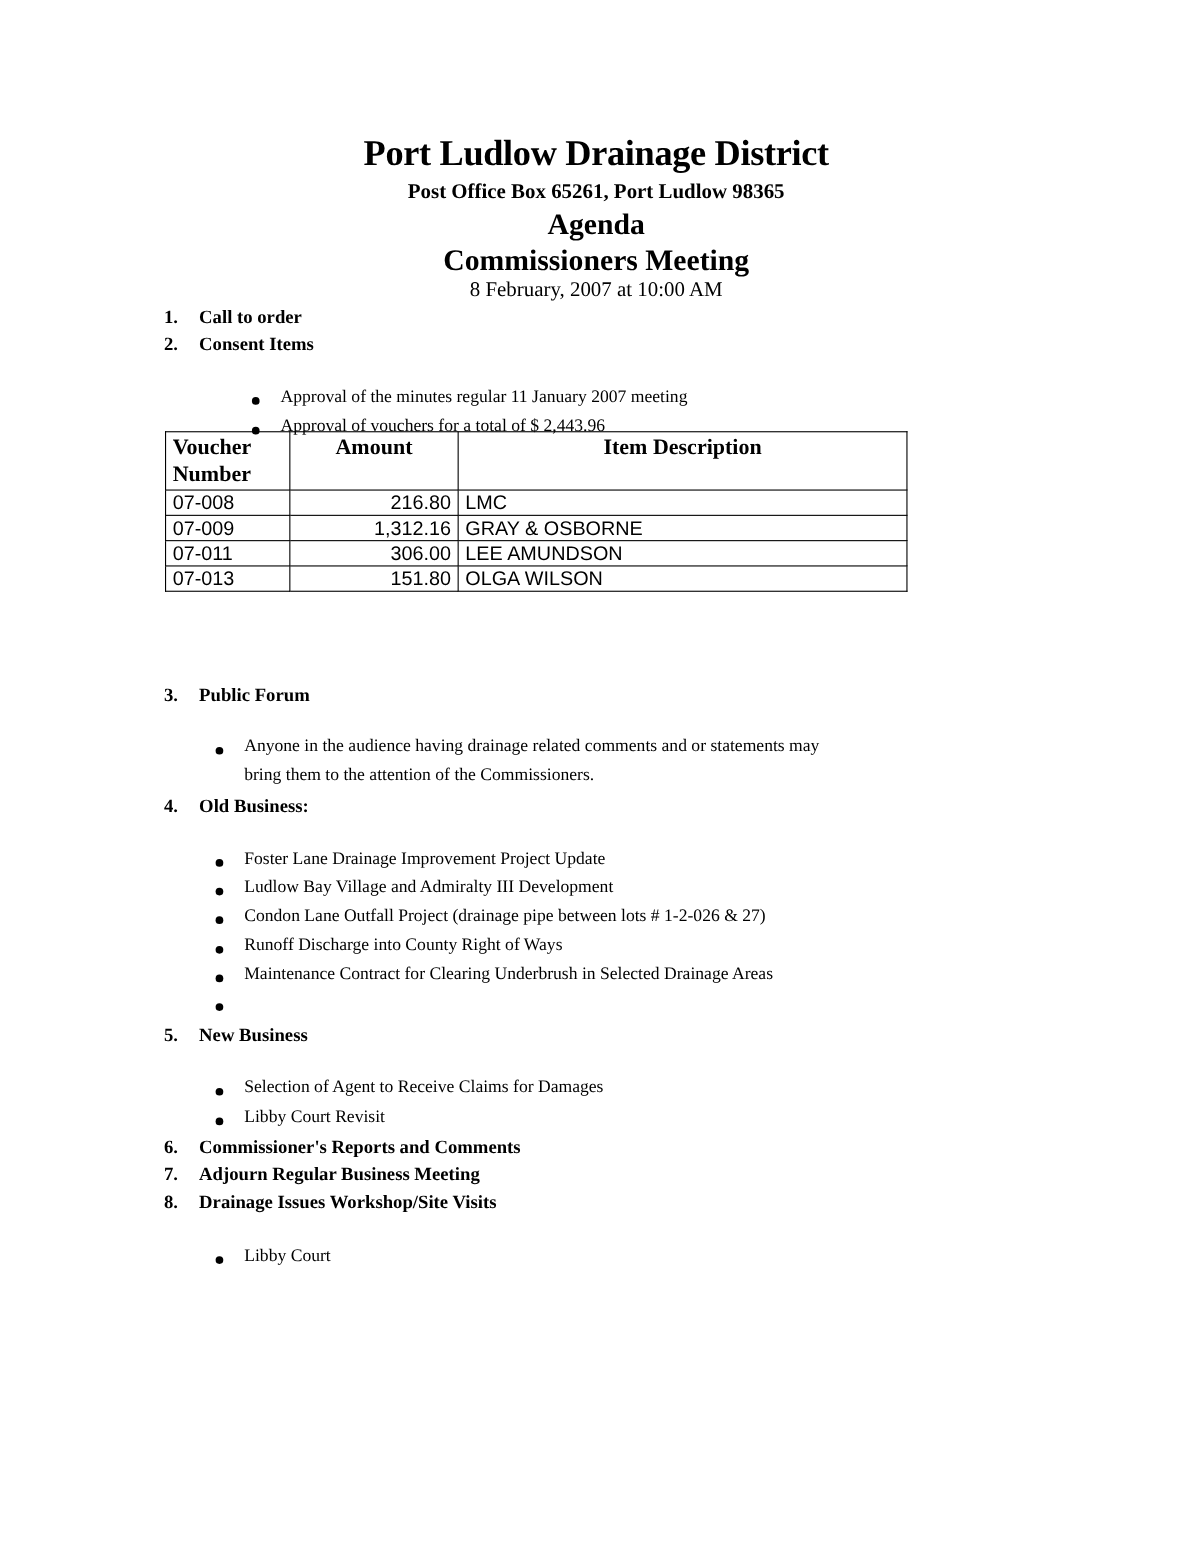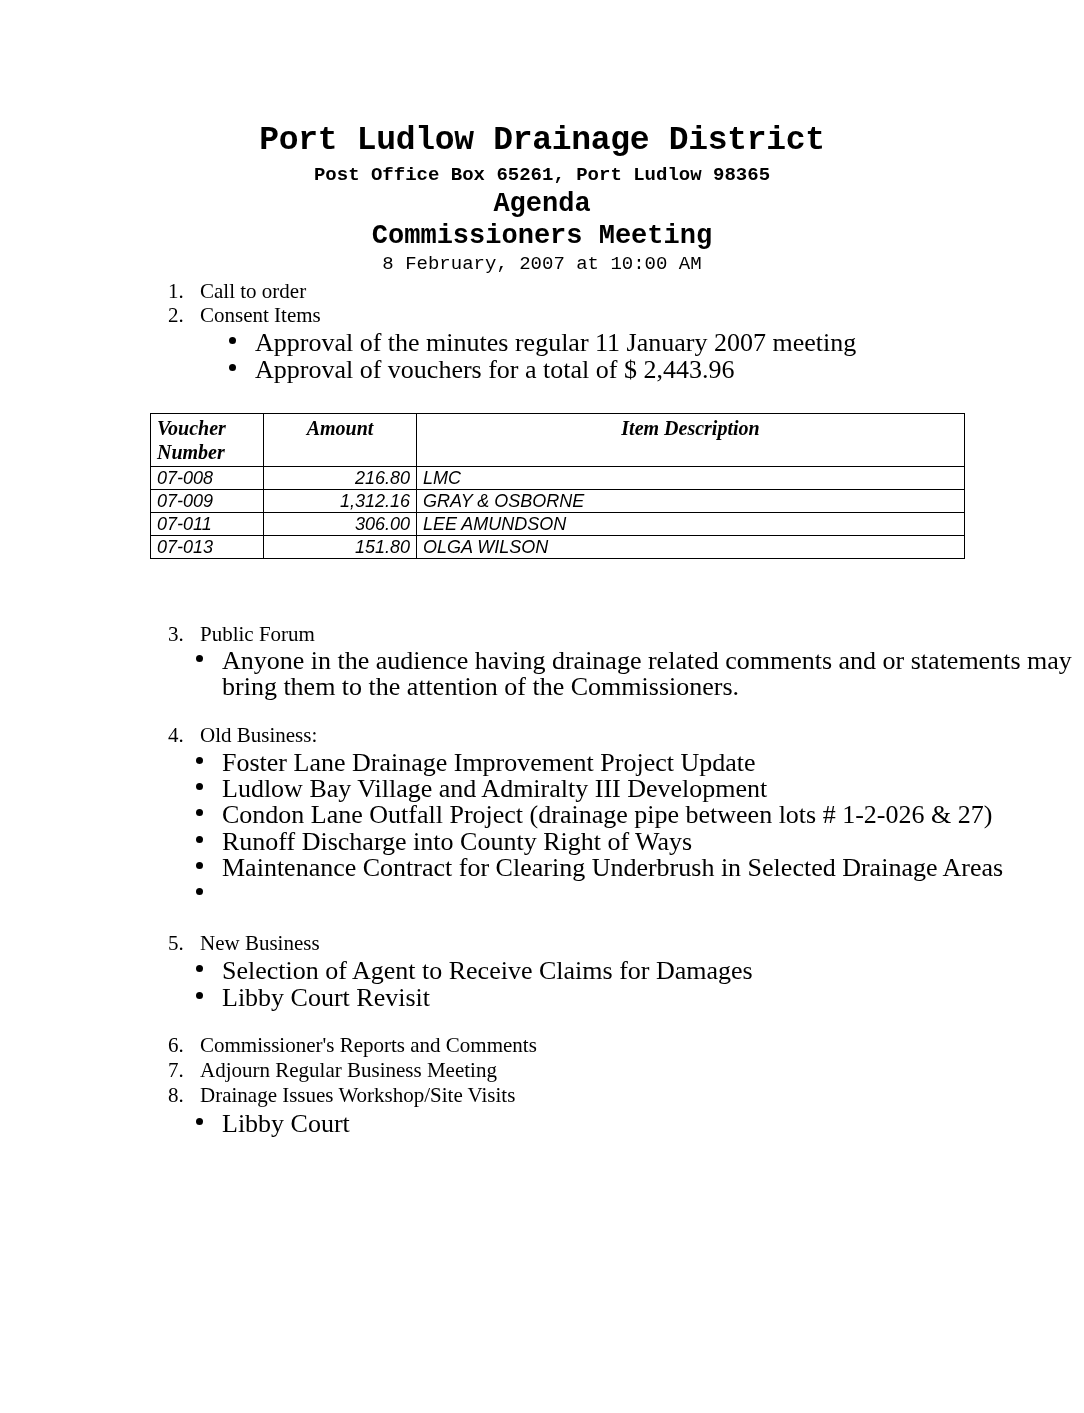--- a/index.html
+++ b/index.html
@@ -1,36 +1,35 @@
 <!DOCTYPE html>
 <html><head>
 <meta charset="utf-8">
 <style>
   html, body { margin: 0; padding: 0; background: #ffffff; }
   body {
     width: 1084px; height: 1413px; position: relative; overflow: hidden;
     font-family: "Liberation Serif", "DejaVu Serif", serif; color: #000;
   }
-  .center { position: absolute; left: 0; width: 1084px; text-align: center; font-family: Liberation Mono, monospace; }
+  .center { position: absolute; left: 0; width: 1084px; text-align: center; }
   .title { top: 122px; font-size: 33px; font-weight: bold; letter-spacing: -0.3px; }
   .address { top: 164px; font-size: 19px; font-weight: bold; }
   .agenda { top: 189px; font-size: 27px; font-weight: bold; }
   .meeting { top: 221px; font-size: 27px; font-weight: bold; text-align: center; }
   .date { top: 253px; font-size: 19px; }
 
-  .sec { position: absolute; font-size: 21px; font-weight: normal; left: 168px; }
+  .sec { position: absolute; font-size: 17px; font-weight: bold; left: 149px; }
   .sec .num { display: inline-block; width: 32px; }
-  .bul { position: absolute; font-size: 26px; }
+  .bul { position: absolute; font-size: 16px; margin-top: 24px; }
   .bul .dot { position: absolute; left: -26px; top: 9px; width: 7px; height: 7px; background:#000; border-radius: 50%; }
 
   table.vouchers {
-    position: absolute; left: 150px; top: 413px; width: 815px;
+    position: absolute; left: 150px; top: 392px; width: 675px;
     border-collapse: collapse; font-family: "Liberation Sans", "DejaVu Sans", sans-serif;
     font-size: 18px;
-    font-style: italic;
   }
   table.vouchers th, table.vouchers td { border: 1.5px solid #000; padding: 0 6px; }
   table.vouchers th {
     font-family: "Liberation Serif", "DejaVu Serif", serif; font-weight: bold;
     font-size: 20px; vertical-align: top; height: 50px; line-height: 24px; padding-top: 2px;
   }
   table.vouchers td { height: 22px; line-height: 22px; }
   .c1 { width: 100px; text-align: left; }
   .c2 { width: 140px; text-align: right; margin-top: 25px; }
   .c3 { text-align: left; }

